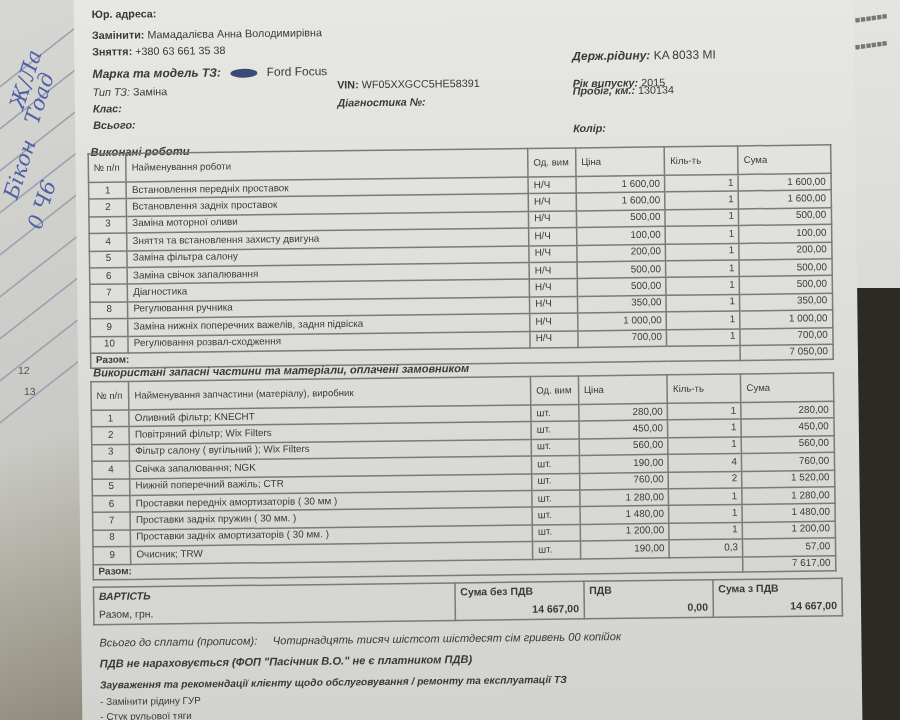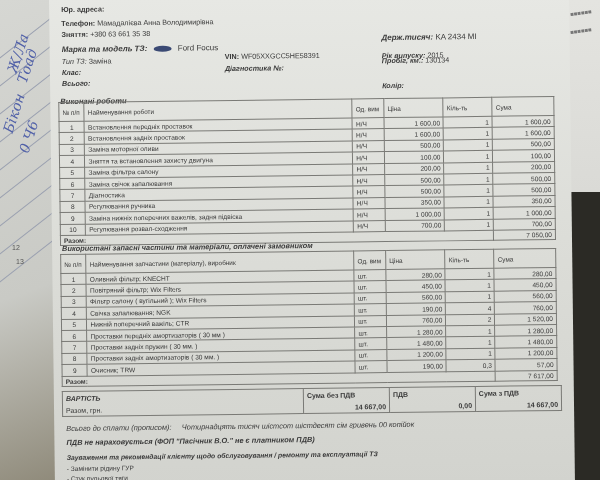--- a/index.html
+++ b/index.html
@@ -61,21 +61,21 @@
   <div style="position:absolute;left:16px;top:258px;font-size:7px;color:#555">13</div>
 </div>
 <div class="bg-right">
   <div class="tx" style="left:4px;top:10px">■■■■■■</div>
   <div class="tx" style="left:4px;top:28px">■■■■■■</div>
 </div>
 
 <div class="paper">
   <div class="row b" style="left:12px;top:6px">Юр. адреса:</div>
   <div class="row" style="left:12px;top:20px">
-    <span class="b">Телефон:</span>
+    <span class="b">Замінити:</span>
     <span>Мамадалієва Анна Володимирівна</span>
   </div>
   <div class="row" style="left:12px;top:31px">
     <span class="b">Зняття:</span>
     <span>+380 63 661 35 38</span>
   </div>
   <div class="row" style="left:12px;top:46px;font-size:8px">
     <span class="bi">Марка та модель ТЗ:</span>
     <span class="logo"></span>
     <span>Ford Focus</span>
@@ -85,22 +85,22 @@
     <span>Заміна</span>
   </div>
   <div class="row bi" style="left:12px;top:69px">Клас:</div>
   <div class="row bi" style="left:12px;top:80px">Всього:</div>
   <div class="row" style="left:175px;top:55px">
     <span class="b">VIN:</span>
     <span>WF05XXGCC5HE58391</span>
   </div>
   <div class="row bi" style="left:175px;top:67px">Діагностика №:</div>
   <div class="row" style="left:332px;top:38px;font-size:8px">
-    <span class="bi">Держ.тисяч:</span>
-    <span>KA 2434 MI</span>
+    <span class="bi">Держ.рідину:</span>
+    <span>KA 8033 MI</span>
   </div>
   <div class="row" style="left:332px;top:56px">
     <span class="bi">Рік випуску:</span>
     <span>2015</span>
   </div>
   <div class="row" style="left:332px;top:61px">
     <span class="bi">Пробіг, км.:</span>
     <span>130134</span>
   </div>
   <div class="row bi" style="left:332px;top:86px">Колір:</div>

